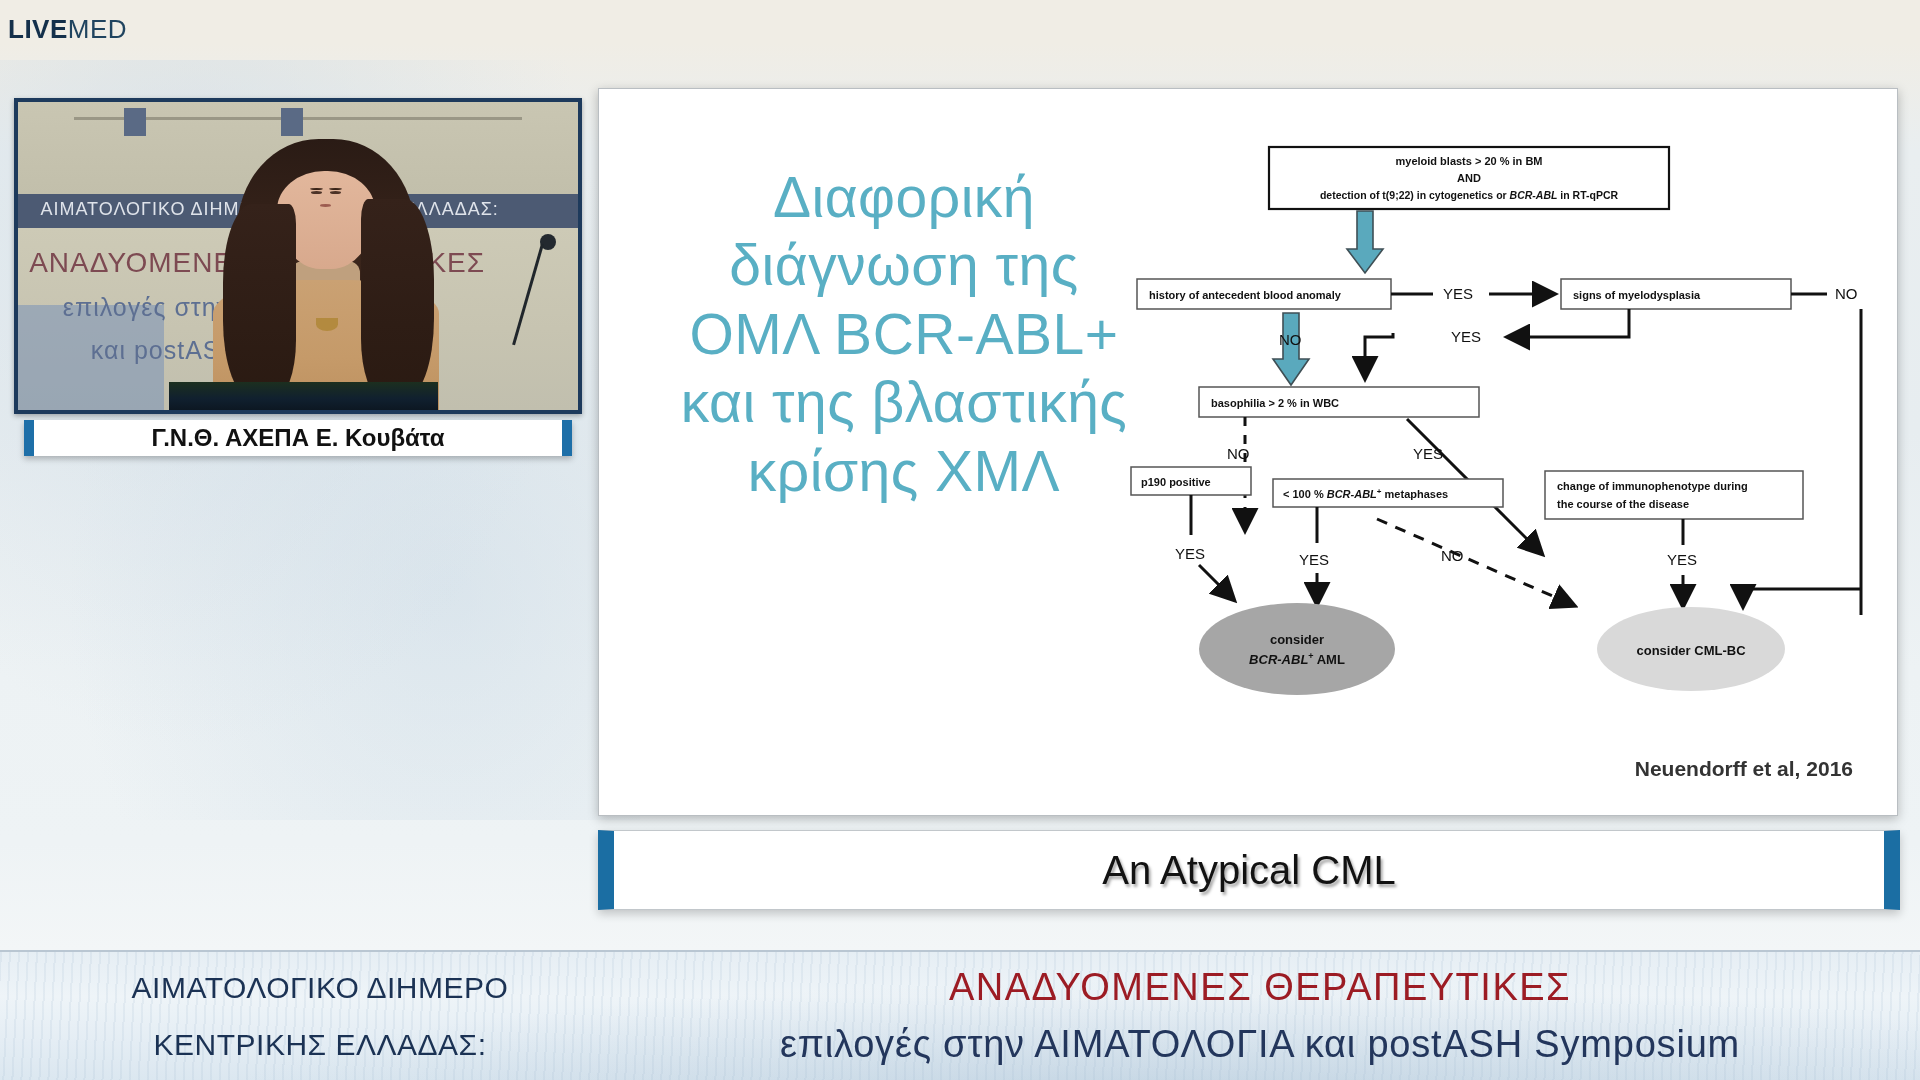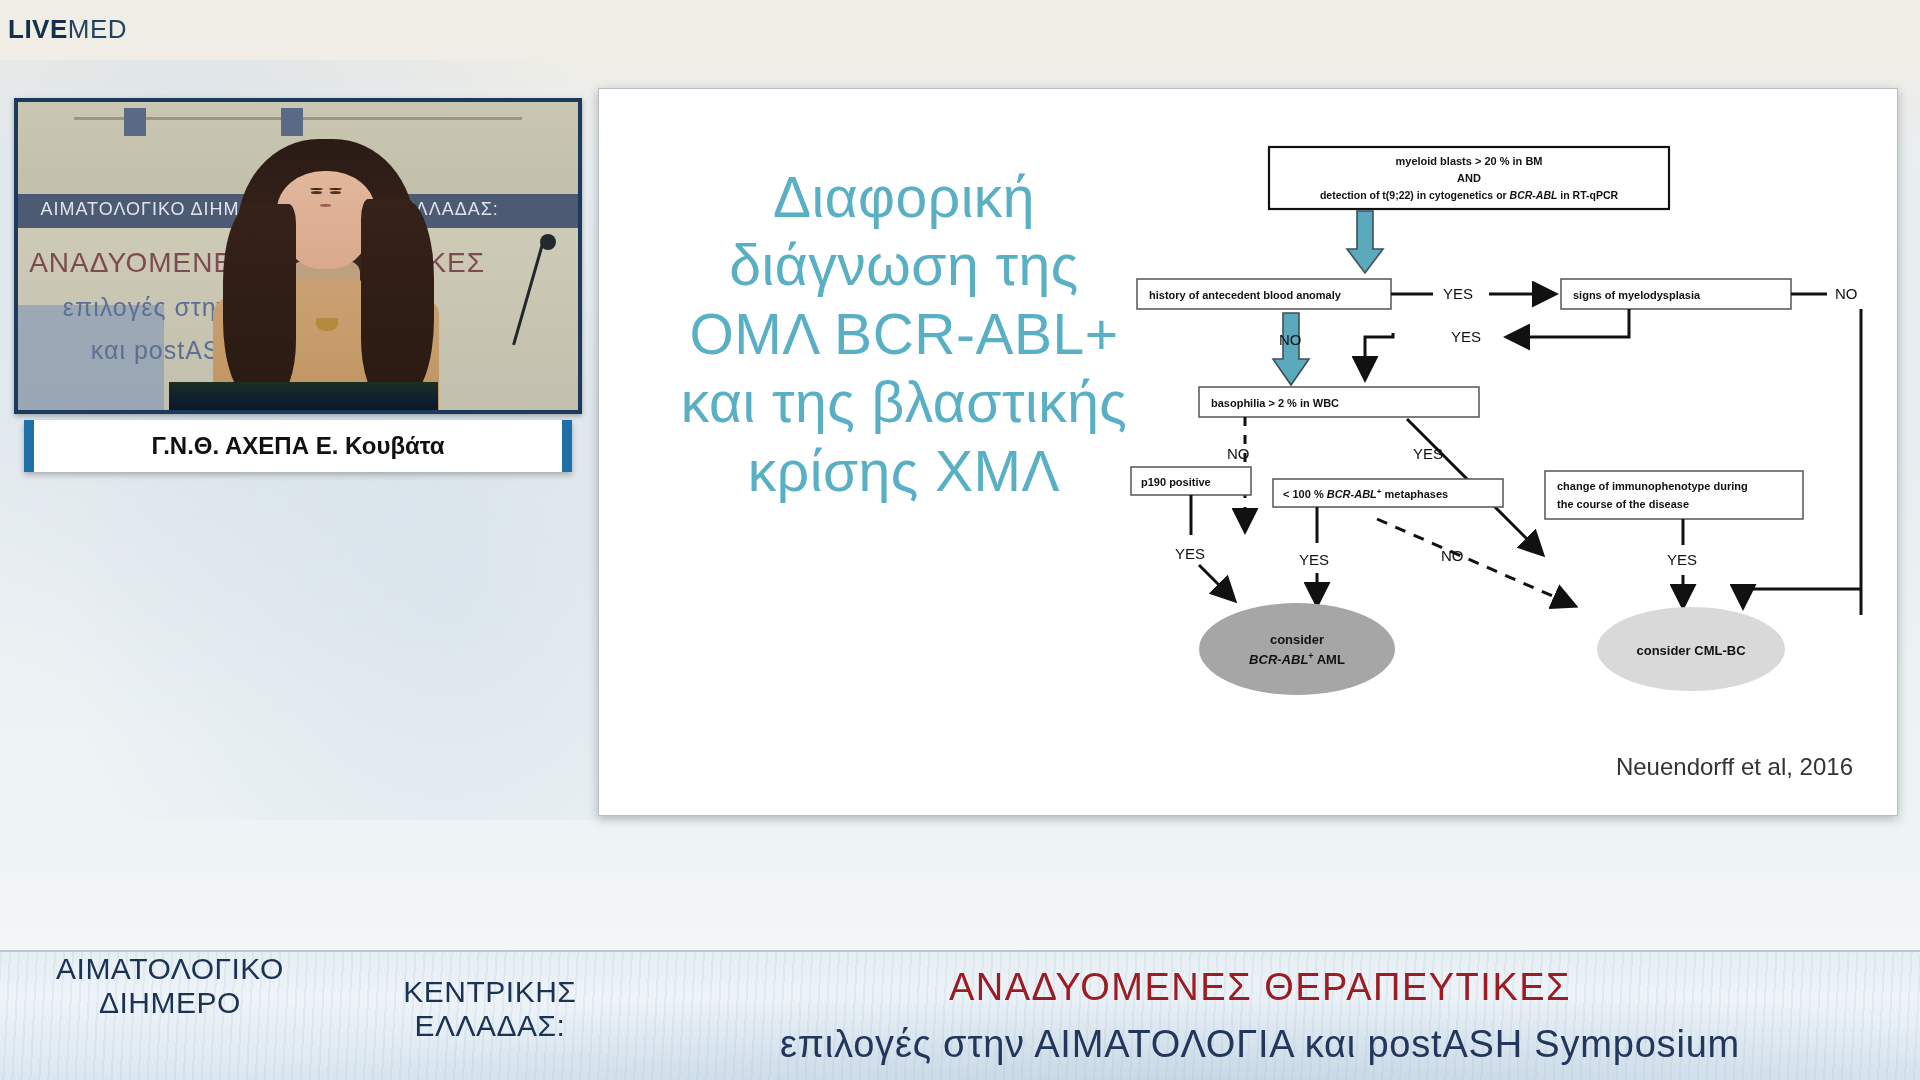--- a/index.html
+++ b/index.html
@@ -92,21 +92,21 @@
   .spk-necklace{ position:absolute; left:46%; top:66%; width:9%; height:5%;
     background:#b38a3f; border-radius:0 0 50% 50%; }
   .mic{ position:absolute; right:6%; top:46%; width:3px; height:34%;
     background:#20262b; transform:rotate(16deg); transform-origin:top; }
   .mic-head{ position:absolute; right:4%; top:43%; width:16px; height:16px;
     background:#23292f; border-radius:50%; }
 
   
   .name-bar{
     position:absolute; left:24px; top:420px;
-    width:548px; height:52px;
+    width:548px; height:36px;
     background:#ffffff;
     border-left:10px solid #1e6fa8;
     border-right:10px solid #1e6fa8;
     display:flex; align-items:center; justify-content:center;
     box-shadow:0 3px 6px rgba(0,0,0,.25);
   }
   .name-bar span{
     font-size:24px; font-weight:bold; color:#111; white-space:nowrap;
   }
 
@@ -130,21 +130,21 @@
   .chart{ position:absolute; left:522px; top:48px; width:760px; height:600px; }
   .chart svg{ display:block; }
   .cb-text{ font-family:"Liberation Sans", sans-serif; font-weight:bold; font-size:11px; fill:#111; }
   .cb-text.small{ font-size:10.5px; }
   .yn-text{ font-family:"Liberation Sans", sans-serif; font-weight:400; font-size:15px; fill:#111; }
   .ell-text{ font-family:"Liberation Sans", sans-serif; font-weight:bold; font-size:13px; fill:#111; }
   .ital{ font-style:italic; }
 
   .citation{
     position:absolute; right:44px; bottom:34px;
-    font-size:24px; color:#333; font-weight:400;
+    font-size:21px; color:#333; font-weight:700;
   }
 
   
   .title-bar{
     position:absolute; left:598px; top:830px;
     width:1302px; height:80px;
     background:#ffffff;
     border-left:16px solid #1b6ea3;
     border-right:16px solid #1b6ea3;
     border-top:1px solid #c2c7cb;
@@ -164,21 +164,21 @@
     border-top:2px solid #b9c6d2;
   }
   .footer:before{
     content:""; position:absolute; inset:0;
     background:
       repeating-linear-gradient(93deg, rgba(160,184,206,.16) 0 2px, rgba(160,184,206,0) 2px 9px),
       radial-gradient(ellipse at 62% 120%, rgba(150,178,202,.35) 0%, rgba(150,178,202,0) 58%);
     pointer-events:none;
   }
   .f-left{ position:absolute; left:0; top:0; width:640px; height:100%;
-    display:flex; flex-direction:row; justify-content:center; }
+    display:flex; flex-direction:column; justify-content:center; }
   .f-l1{ text-align:center; font-size:30px; color:#1b3254; font-weight:300; letter-spacing:.5px; }
   .f-l2{ text-align:center; font-size:30px; color:#1b3254; font-weight:300; letter-spacing:.5px; margin-top:23px; }
   .f-right{ position:absolute; left:600px; top:0; width:1320px; height:100%;
     display:flex; flex-direction:column; justify-content:center; align-items:center; }
   .f-r1{ font-size:38px; color:#9c1c24; font-weight:300; letter-spacing:1.5px; }
   .f-r2{ font-size:38px; color:#23365c; font-weight:300; letter-spacing:.8px; margin-top:14px; }
 </style>
 </head>
 <body>
 
@@ -353,20 +353,23 @@
         <g>
           <ellipse cx="570" cy="512" rx="94" ry="42" fill="#d9d9d9"></ellipse>
           <text class="ell-text" x="570" y="518" text-anchor="middle">consider CML-BC</text>
         </g>
       </svg>
     </div>
 
     <div class="citation">Neuendorff et al, 2016</div>
   </div>
 
+  <div class="title-bar">
+    <span>An Atypical CML</span>
+  </div>
 
   <div class="footer">
     <div class="f-left">
       <div class="f-l1">ΑΙΜΑΤΟΛΟΓΙΚΟ ΔΙΗΜΕΡΟ</div>
       <div class="f-l2">ΚΕΝΤΡΙΚΗΣ ΕΛΛΑΔΑΣ:</div>
     </div>
     <div class="f-right">
       <div class="f-r1">ΑΝΑΔΥΟΜΕΝΕΣ ΘΕΡΑΠΕΥΤΙΚΕΣ</div>
       <div class="f-r2">επιλογές στην ΑΙΜΑΤΟΛΟΓΙΑ και postASH Symposium</div>
     </div>

